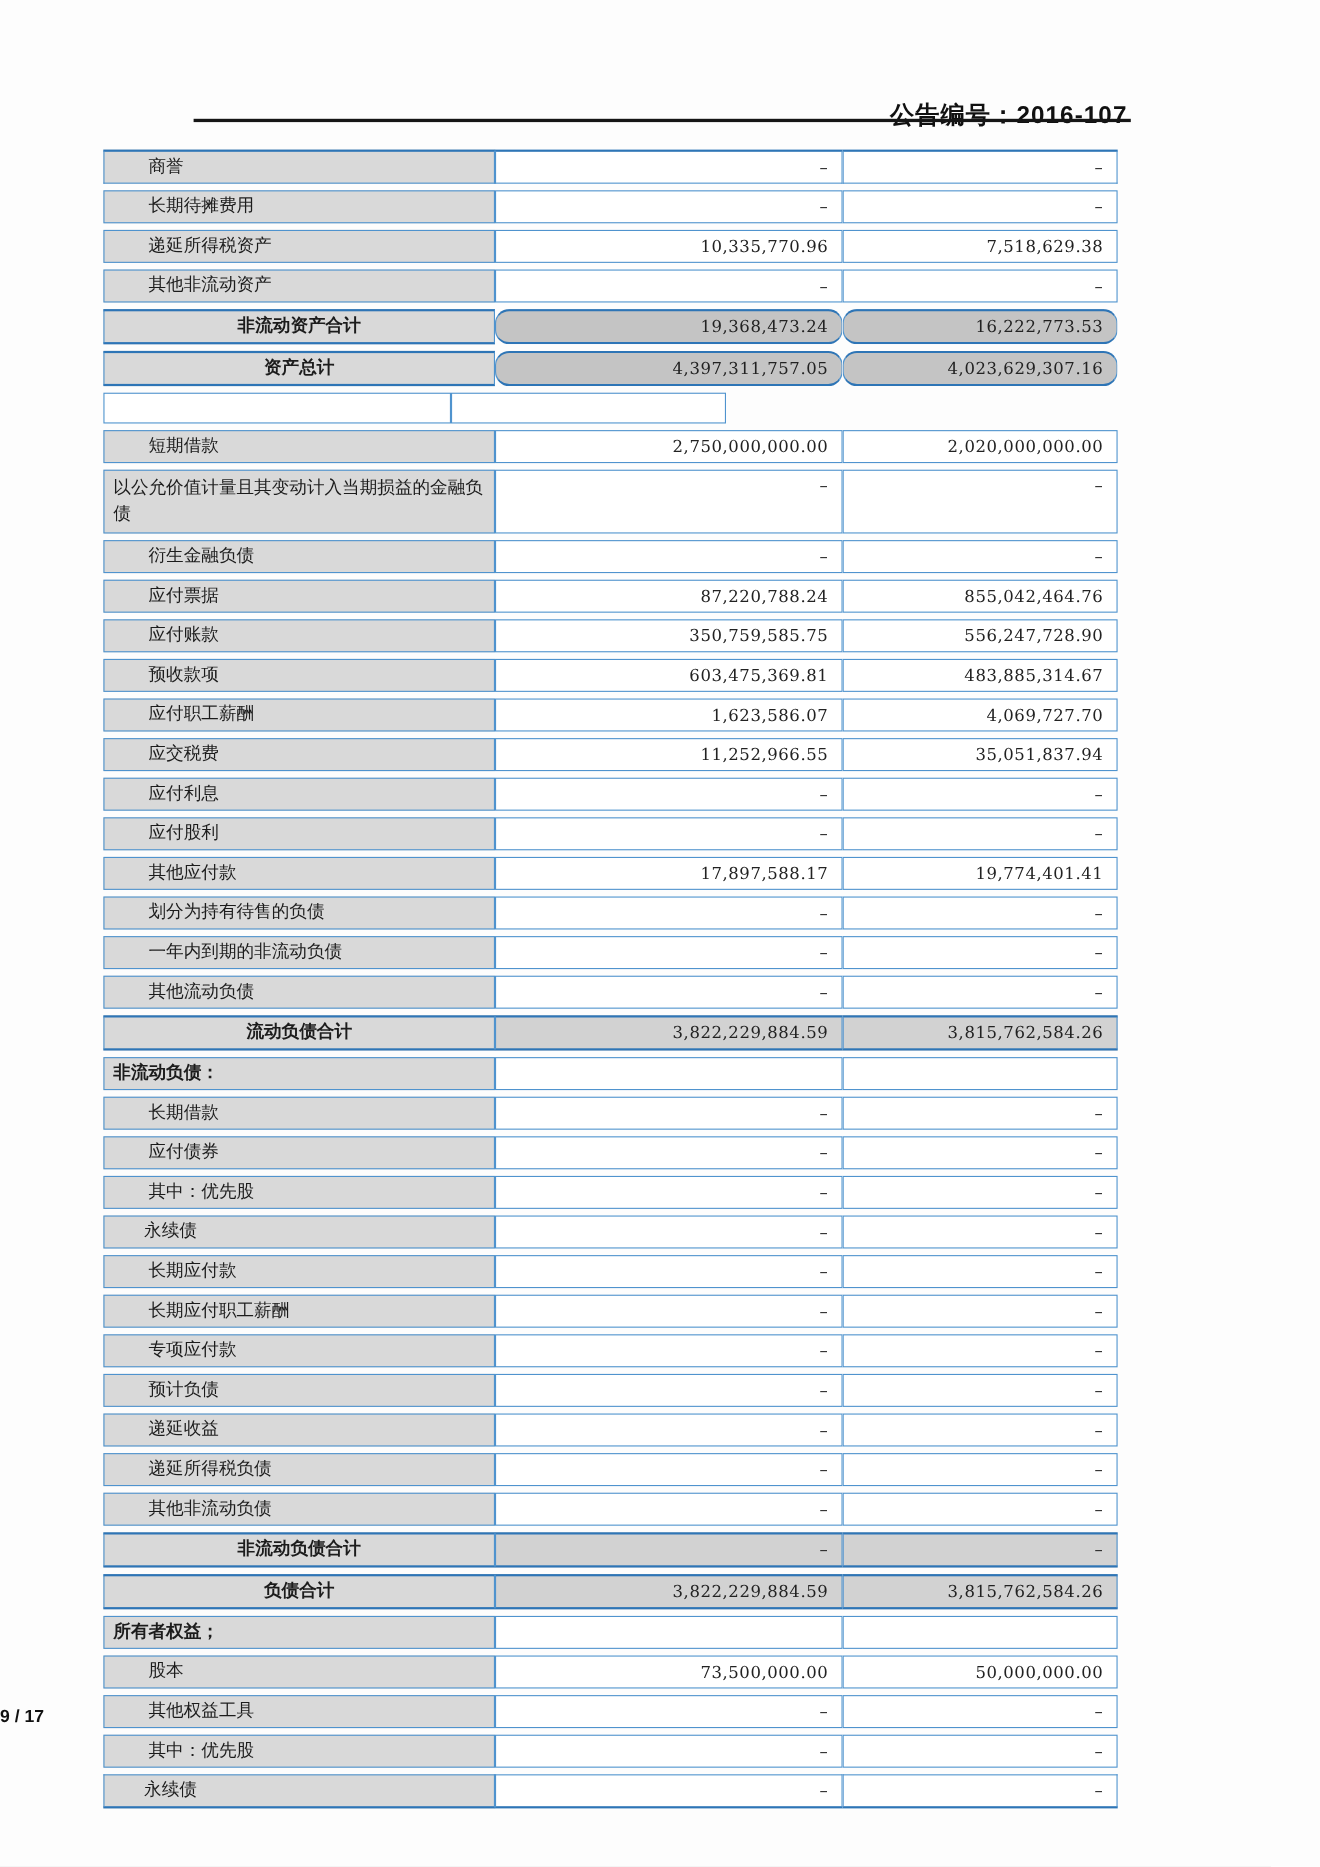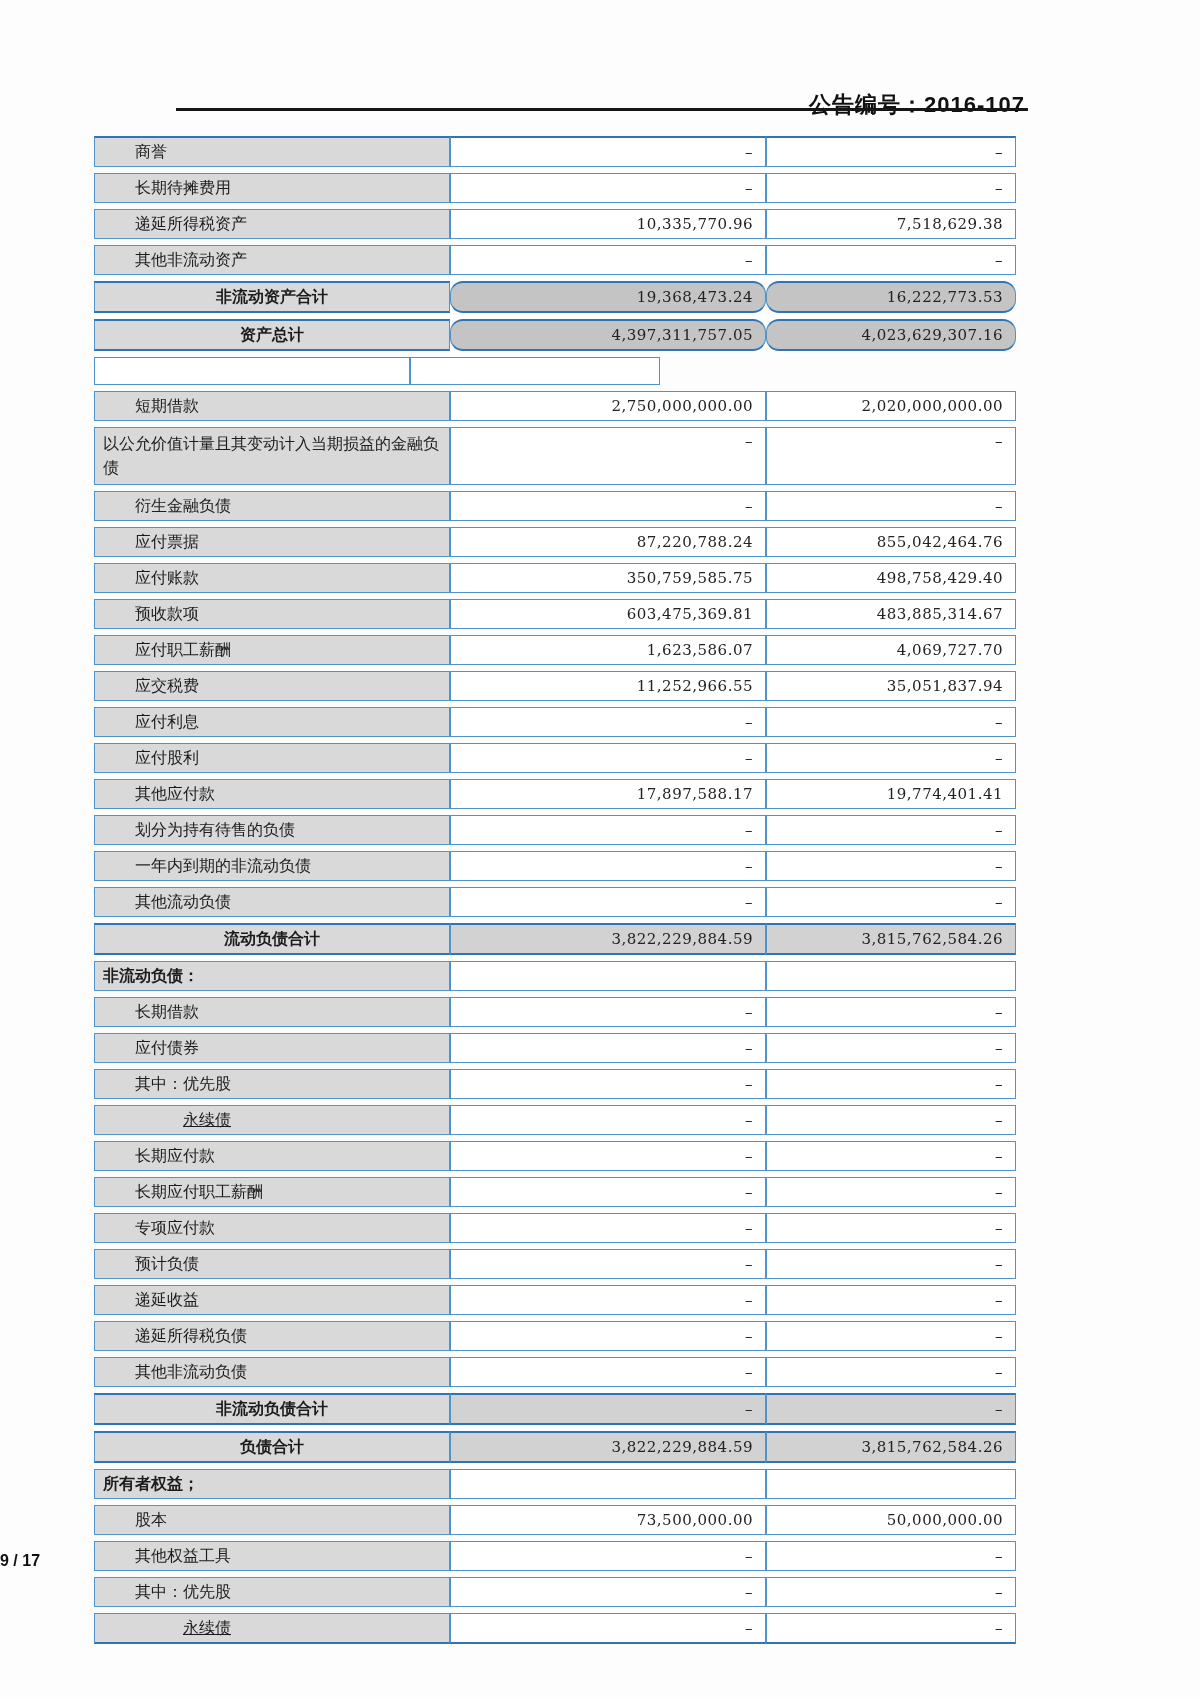--- a/index.html
+++ b/index.html
@@ -30,21 +30,21 @@
   .val {
     font-size:15px; justify-content:flex-end; text-align:right;
     padding:2px 12px; background:#ffffff; color:#222;
     letter-spacing:0.5px; font-family:"DejaVu Serif","Liberation Serif",serif;
   }
   .v1 { width:316px; }
   .v2 { width:250px; }
   
   .indent-0 { padding-left:8px; }
   .indent-1 { padding-left:40px; }
-  .indent-2 { padding-left:88px;text-decoration:underline; }
+  .indent-2 { padding-left:36px; }
   
   .row.section .label { font-weight:bold; padding-left:8px; }
   
   .row.total .label, .row.total-dark .label {
     font-weight:bold; justify-content:center; padding-left:6px; text-align:center;
   }
   .row.total .val { background:#d2d2d2; }
   .row.total-dark .val { background:#c4c4c4;border-radius:13px; }
   .row.total .cell, .row.total-dark .cell {
     border-top:2px solid #2e75b6; border-bottom:2px solid #2e75b6;
@@ -132,21 +132,21 @@
 
   <div class="row item">
     <div class="cell label indent-1">应付票据</div>
     <div class="cell val v1">87,220,788.24</div>
     <div class="cell val v2">855,042,464.76</div>
   </div>
 
   <div class="row item">
     <div class="cell label indent-1">应付账款</div>
     <div class="cell val v1">350,759,585.75</div>
-    <div class="cell val v2">498,758,429.40</div>
+    <div class="cell val v2">556,247,728.90</div>
   </div>
 
   <div class="row item">
     <div class="cell label indent-1">预收款项</div>
     <div class="cell val v1">603,475,369.81</div>
     <div class="cell val v2">483,885,314.67</div>
   </div>
 
   <div class="row item">
     <div class="cell label indent-1">应付职工薪酬</div>

